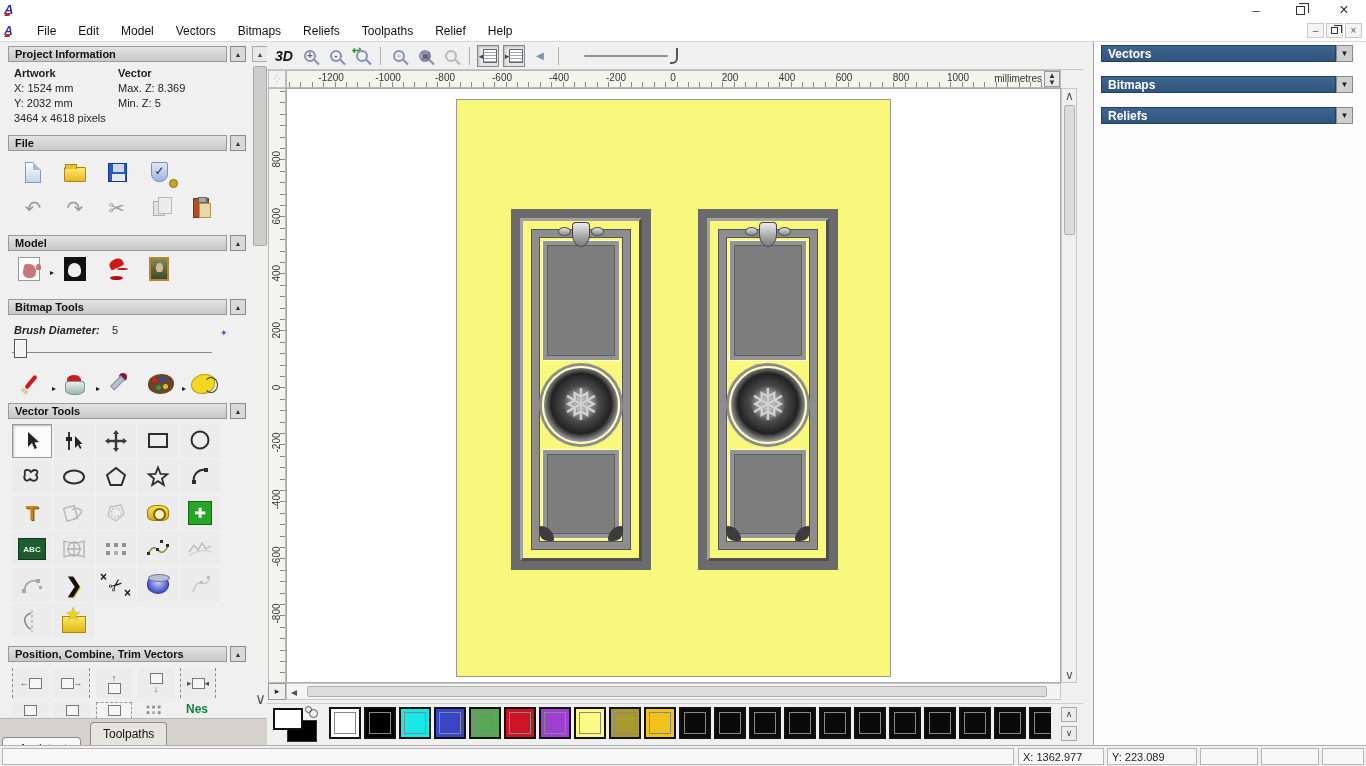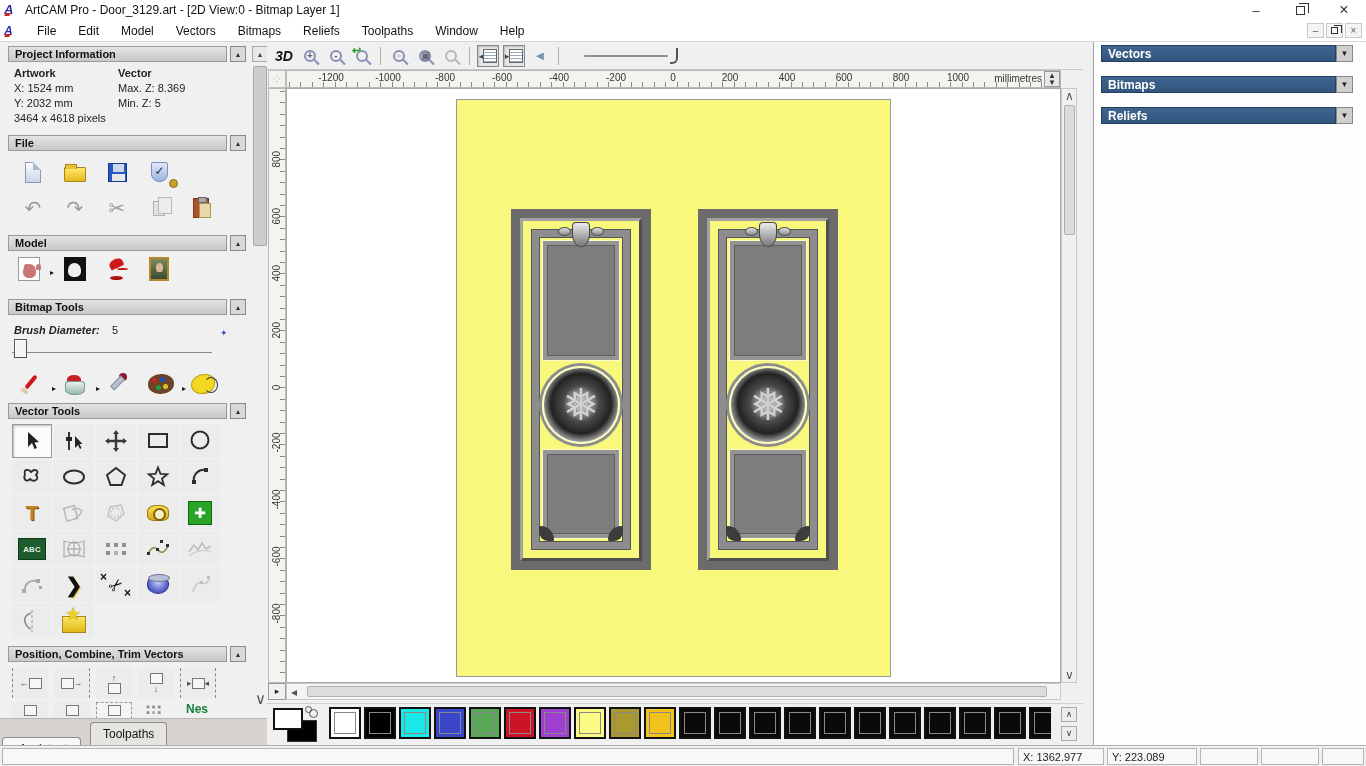--- a/index.html
+++ b/index.html
@@ -186,21 +186,20 @@
 
   
   #statusbar { position:absolute; left:0; top:745px; width:1366px; height:21px; background:#f0f0f0; border-top:1px solid #b0b0b0; }
   .sfield { position:absolute; top:2px; height:17px; background:#f8f8f8; border:1px solid #b5b5b5; font-size:11px; color:#222; padding:2px 4px; }
 </style>
 </head>
 <body>
 
 <div id="titlebar">
   <span id="app-logo">A</span>
-  <span id="title-text">ArtCAM Pro - Door_3129.art - [2D View:0 - Bitmap Layer 1]</span>
   <div id="win-controls">
     <div class="wbtn">
         <span>–</span>
       </div>
     <div class="wbtn">
         <span class="restore-glyph"></span>
       </div>
     <div class="wbtn" style="font-size:16px;">
         <span>×</span>
       </div>
@@ -209,21 +208,21 @@
 
 <div id="menubar">
   <span id="menu-logo">A</span>
   <span class="menu-item">File</span>
   <span class="menu-item">Edit</span>
   <span class="menu-item">Model</span>
   <span class="menu-item">Vectors</span>
   <span class="menu-item">Bitmaps</span>
   <span class="menu-item">Reliefs</span>
   <span class="menu-item">Toolpaths</span>
-  <span class="menu-item">Window</span>
+  <span class="menu-item">Relief</span>
   <span class="menu-item">Help</span>
   <div id="child-controls">
     <div class="cbtn">
         <span>–</span>
       </div>
     <div class="cbtn">
         <span class="restore-glyph small"></span>
       </div>
     <div class="cbtn">
         <span>×</span>

